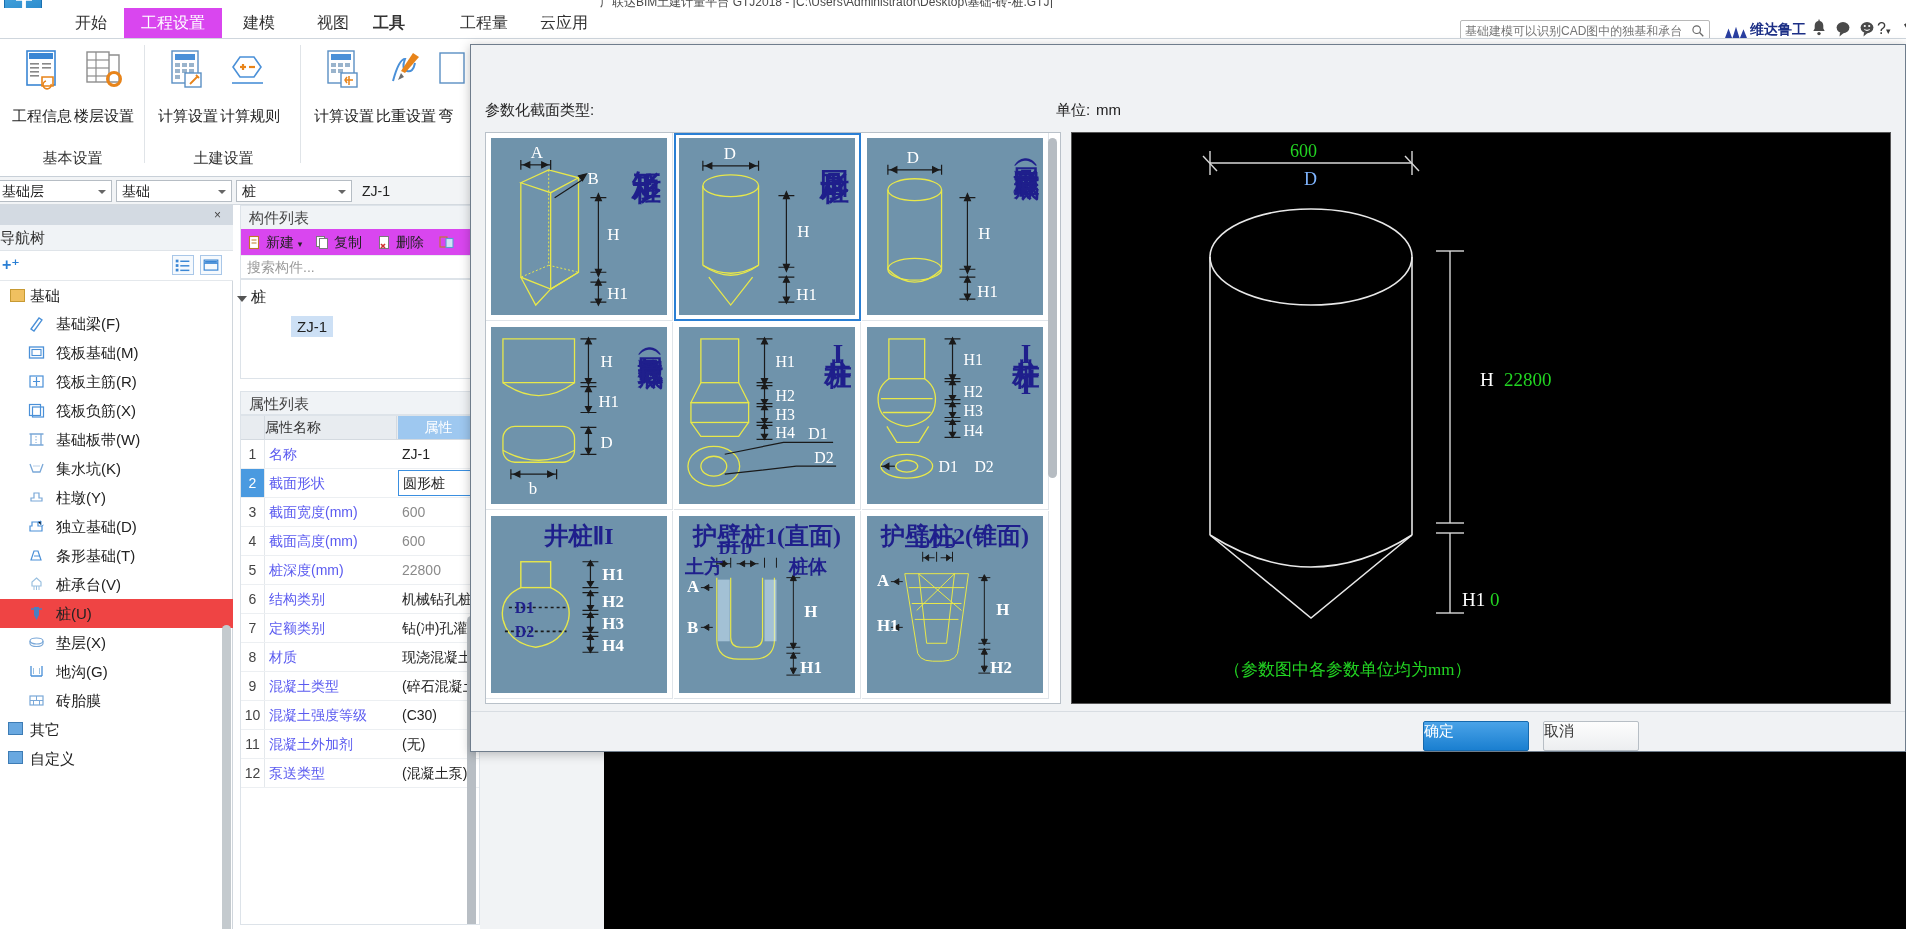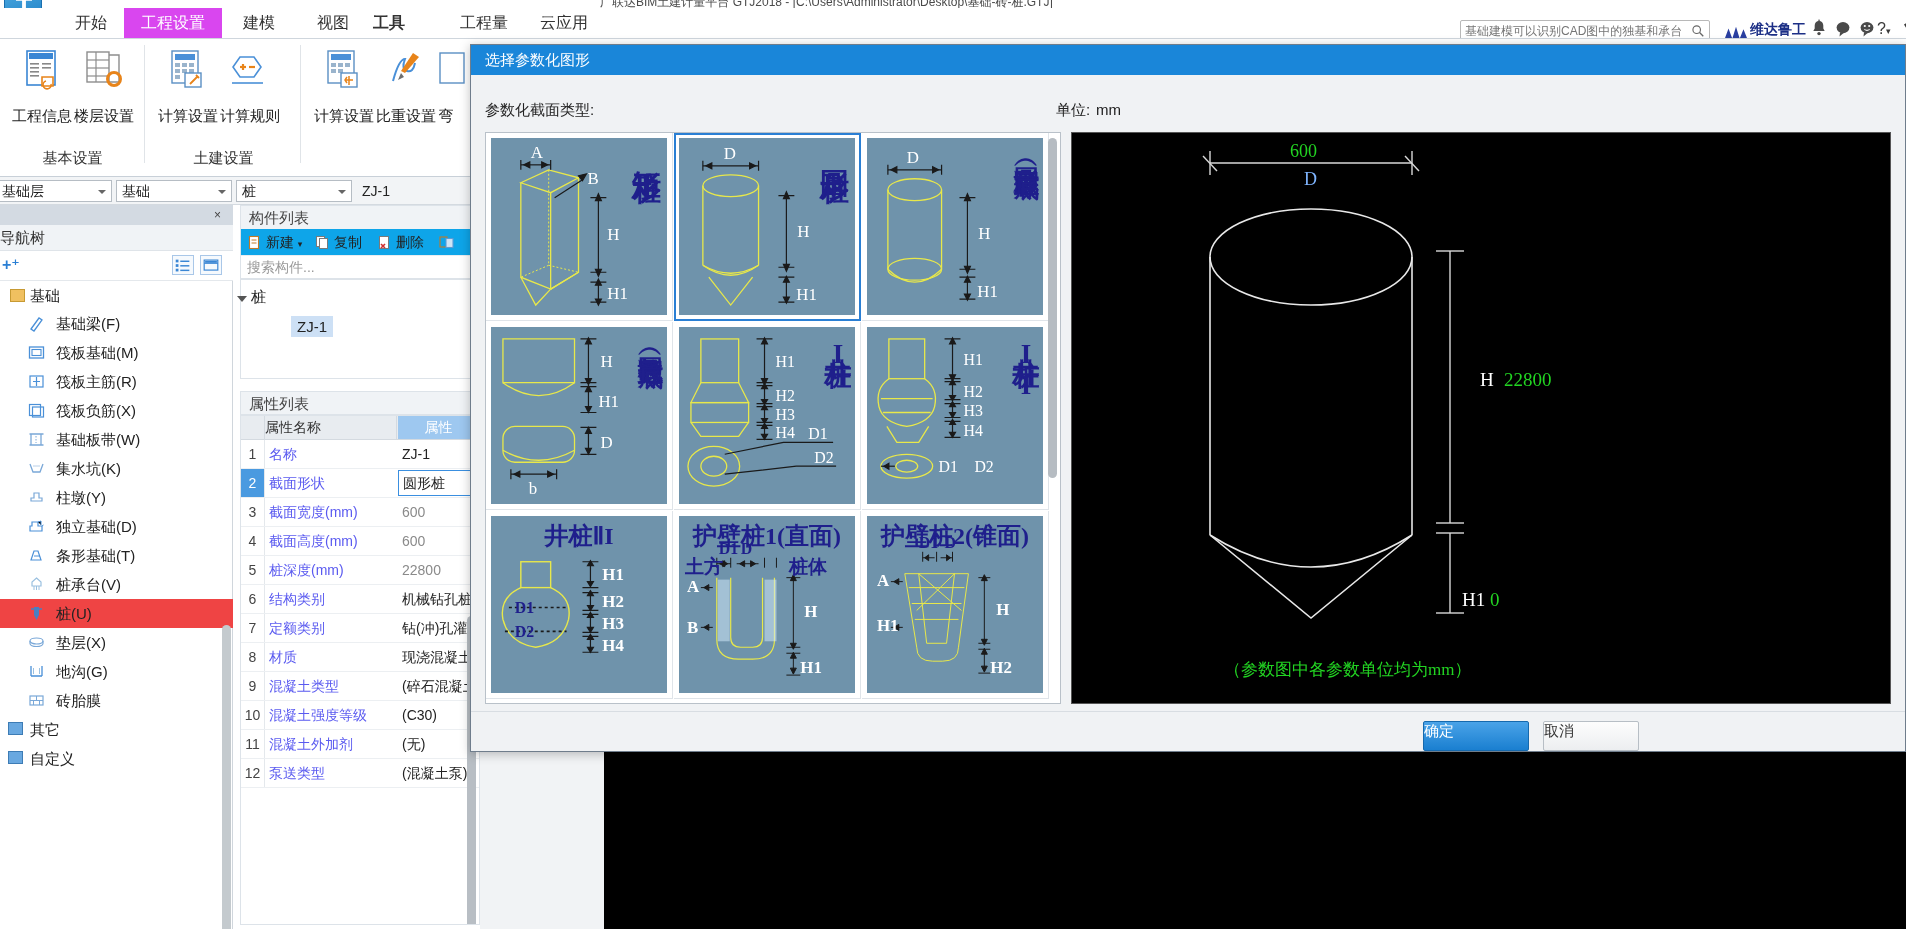--- a/index.html
+++ b/index.html
@@ -179,21 +179,21 @@
     position: absolute; left: 234px; top: 205px; width: 246px; height: 724px;
     background: #ffffff;
   }
   .panel-cap {
     position: absolute; left: 6px; width: 240px; height: 24px; line-height: 24px;
     font-size: 15px; color: #444; background: #f0f3f6;
     border: 1px solid #dde3e9; border-bottom: 0; padding-left: 8px;
   }
   .comp-toolbar {
     position: absolute; left: 6px; top: 24px; width: 240px; height: 26px;
-    background: #0ea5e9; border-left: 1px solid #dde3e9; border-right: 1px solid #dde3e9;
+    background: #d946ef; border-left: 1px solid #dde3e9; border-right: 1px solid #dde3e9;
     font-size: 14px; color: #222;
   }
   .ctb {
     position: absolute; top: 3px; height: 20px; line-height: 20px;
     font-size: 14px; color: #222; white-space: nowrap; cursor: pointer;
   }
   .comp-search {
     position: absolute; left: 6px; top: 50px; width: 240px; height: 24px;
     border: 1px solid #dde3e9; border-top: 1px solid #e9edf1;
     background: #ffffff; font-size: 14px; color: #999;
@@ -819,21 +819,20 @@
       </div>
       <div class="pscroll"></div>
     </div>
 
   </div>
 
   <div class="canvas-gray-l"></div>
   <div class="canvas-black"></div>
 
   <div class="dialog">
-    <div class="dlg-title">选择参数化图形</div>
 
     <div class="dlg-label" style="left:14px; top:56px;">参数化截面类型:</div>
     <div class="dlg-label" style="left:585px; top:56px;">单位:</div>
     <div class="dlg-label" style="left:625px; top:56px;">mm</div>
 
     <div class="shapegrid">
 
       <div class="sg-cell" style="left:0px; top:0px;">
         <div class="sg-thumb">
           <svg width="100%" height="100%" viewBox="0 0 177 178">

